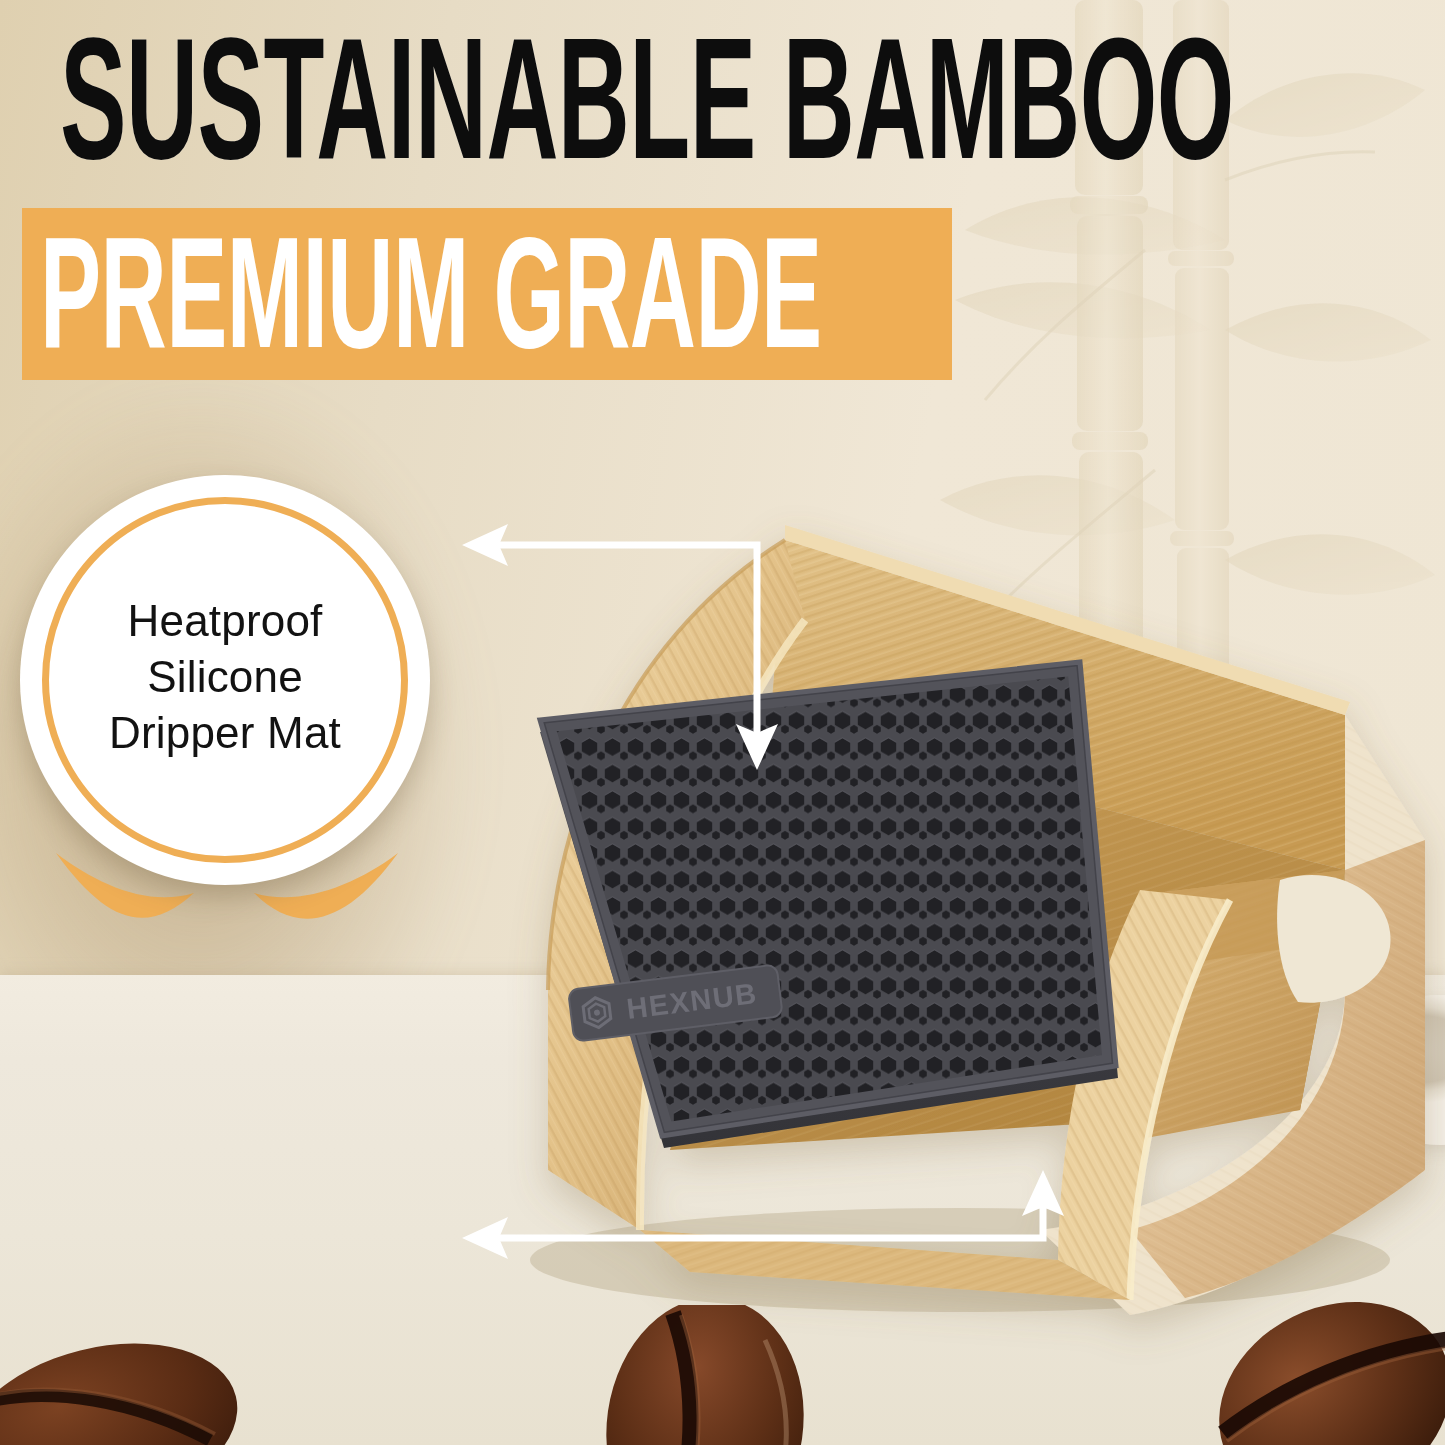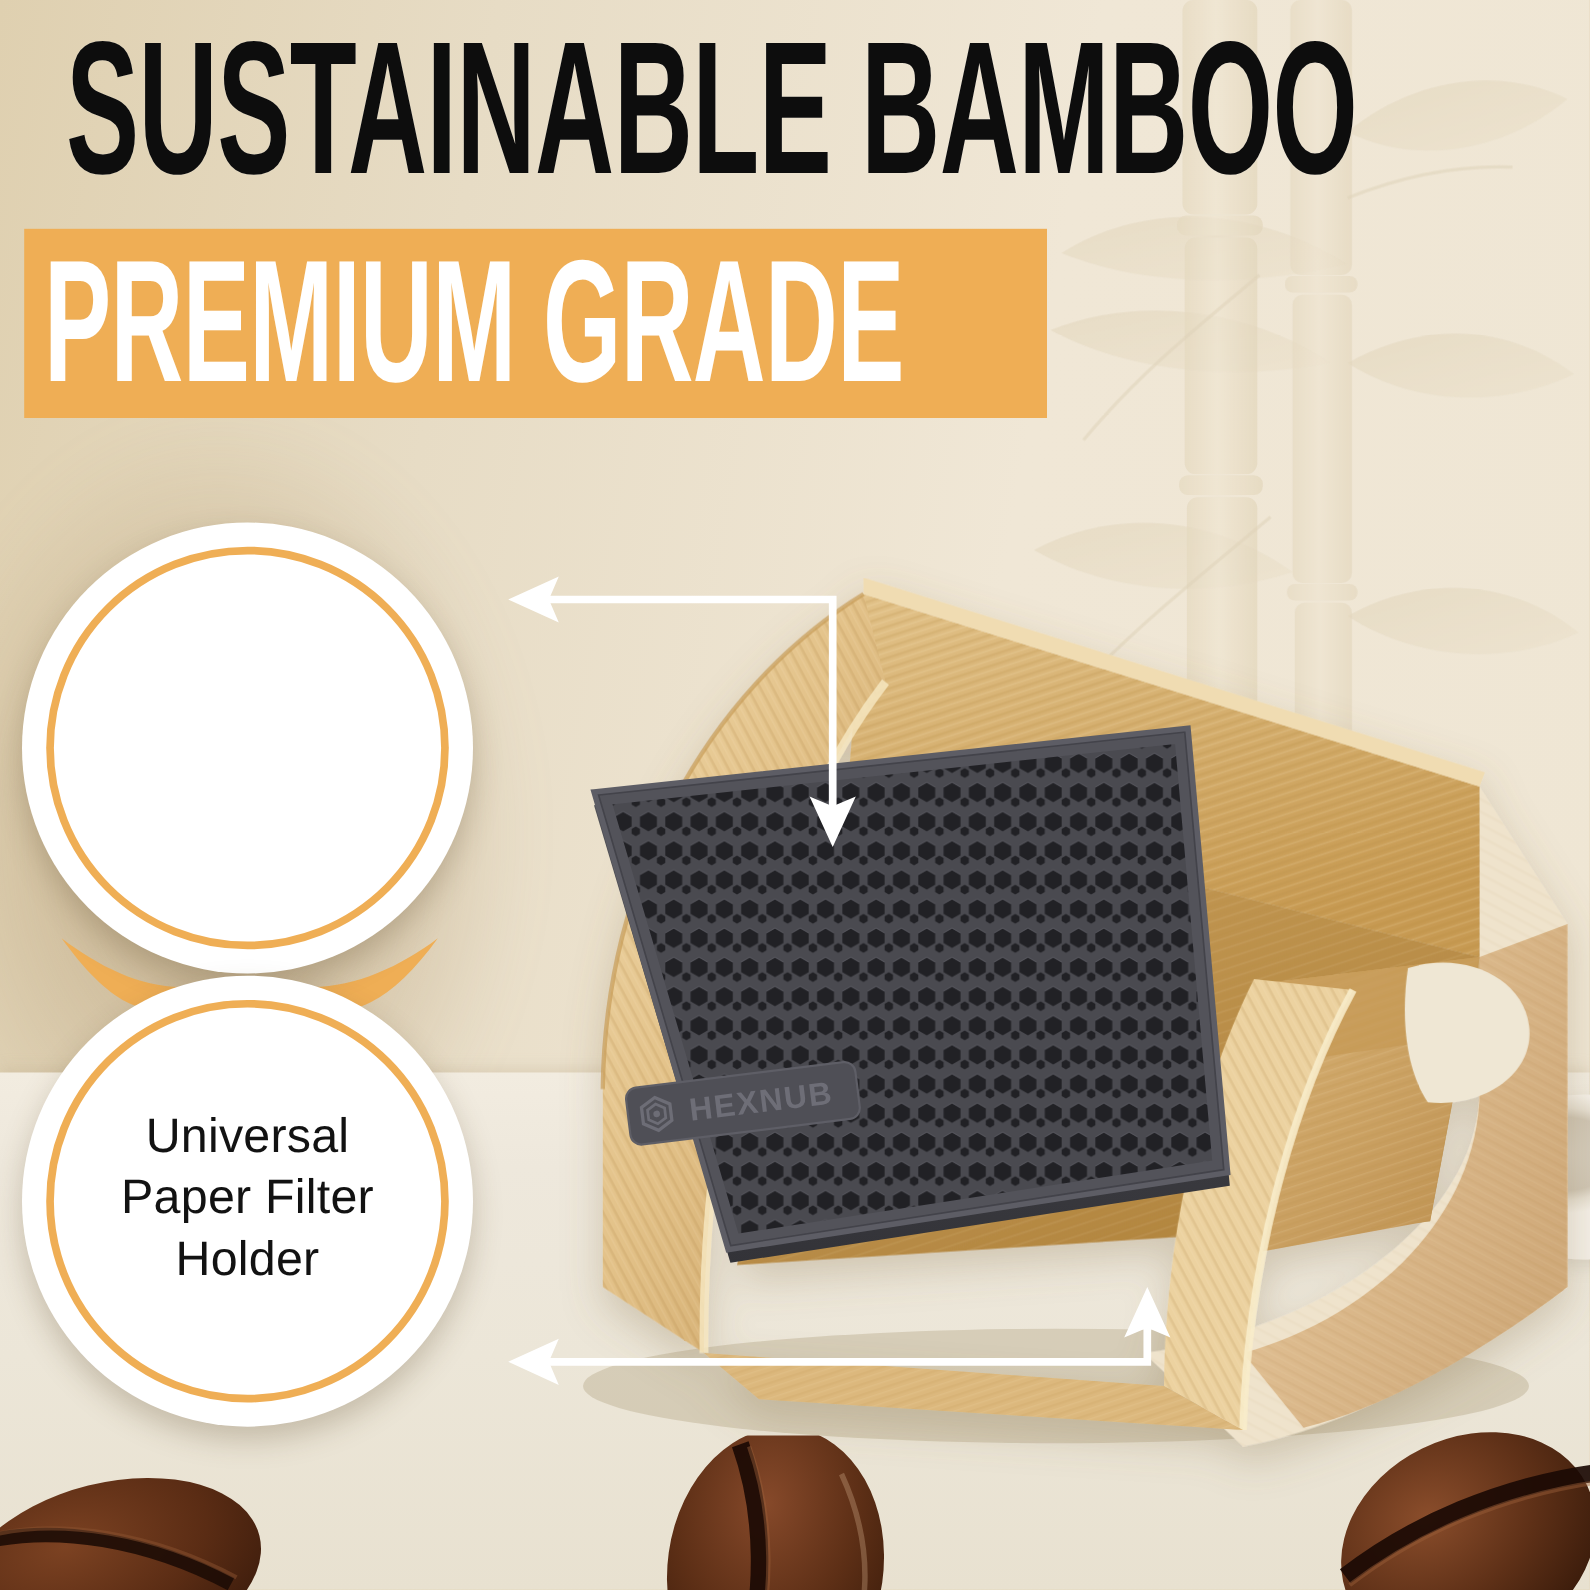--- a/index.html
+++ b/index.html
@@ -338,28 +338,25 @@
 
     <div class="wedges">
       <svg viewBox="0 0 470 855">
         <path d="M58 398 C 110 470, 150 480, 196 438 C 150 452, 100 430, 58 398 Z" fill="#efae55"></path>
         <path d="M400 398 C 348 470, 300 482, 256 438 C 302 452, 358 430, 400 398 Z" fill="#efae55"></path>
       </svg>
     </div>
 
     <div class="bubble" id="bubble-top">
       <div class="ring"></div>
+      <div class="txt" style="white-space:pre-line;">Heatproof
+Silicone
+Dripper Mat</div>
     </div>
 
-    <div class="bubble" id="bubble-bot">
-      <div class="ring"></div>
-      <div class="txt" style="white-space:pre-line;">Universal
-Paper Filter
-Holder</div>
-    </div>
   </div>
 
   <div class="arrows">
     <svg viewBox="0 0 1445 1445">
       <g stroke="#ffffff" stroke-width="7" fill="none" stroke-linecap="square">
 
         <path d="M487 545 L 757 545 L 757 735"></path>
 
         <path d="M487 1238 L 1043 1238 L 1043 1200"></path>
       </g>

